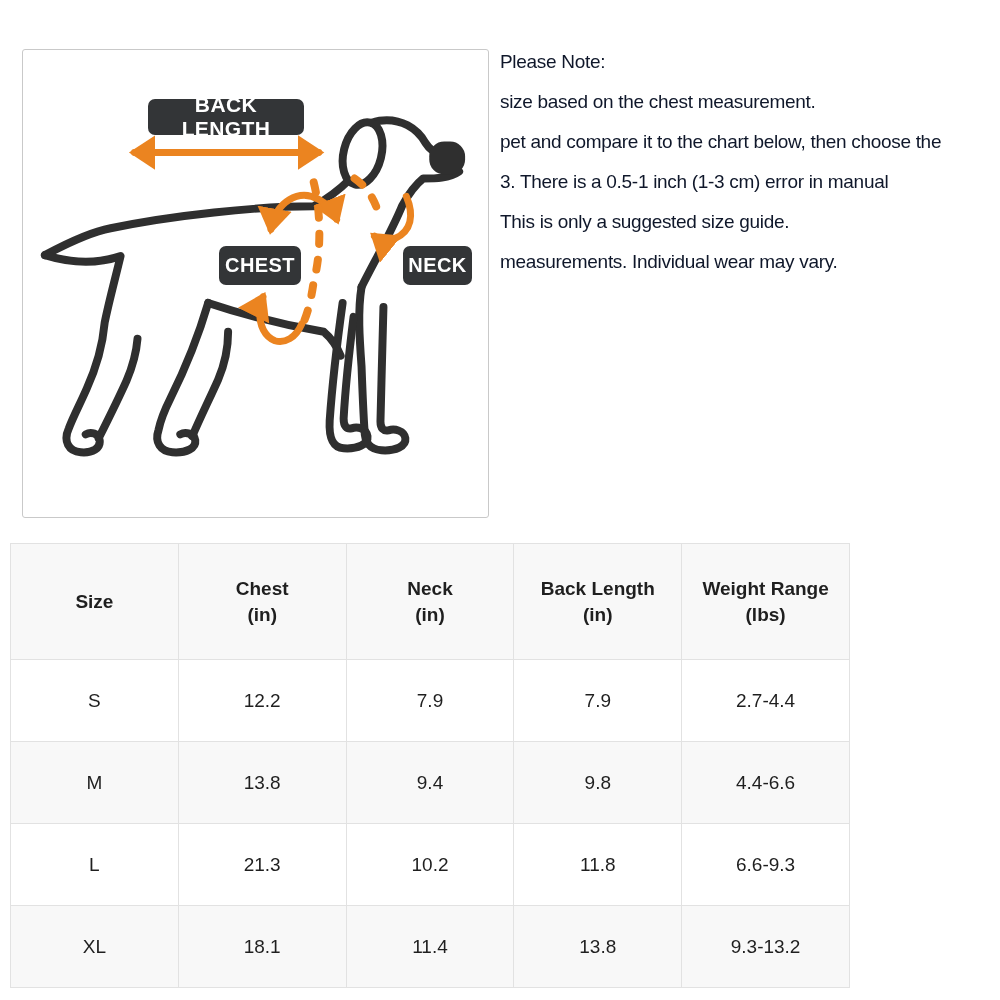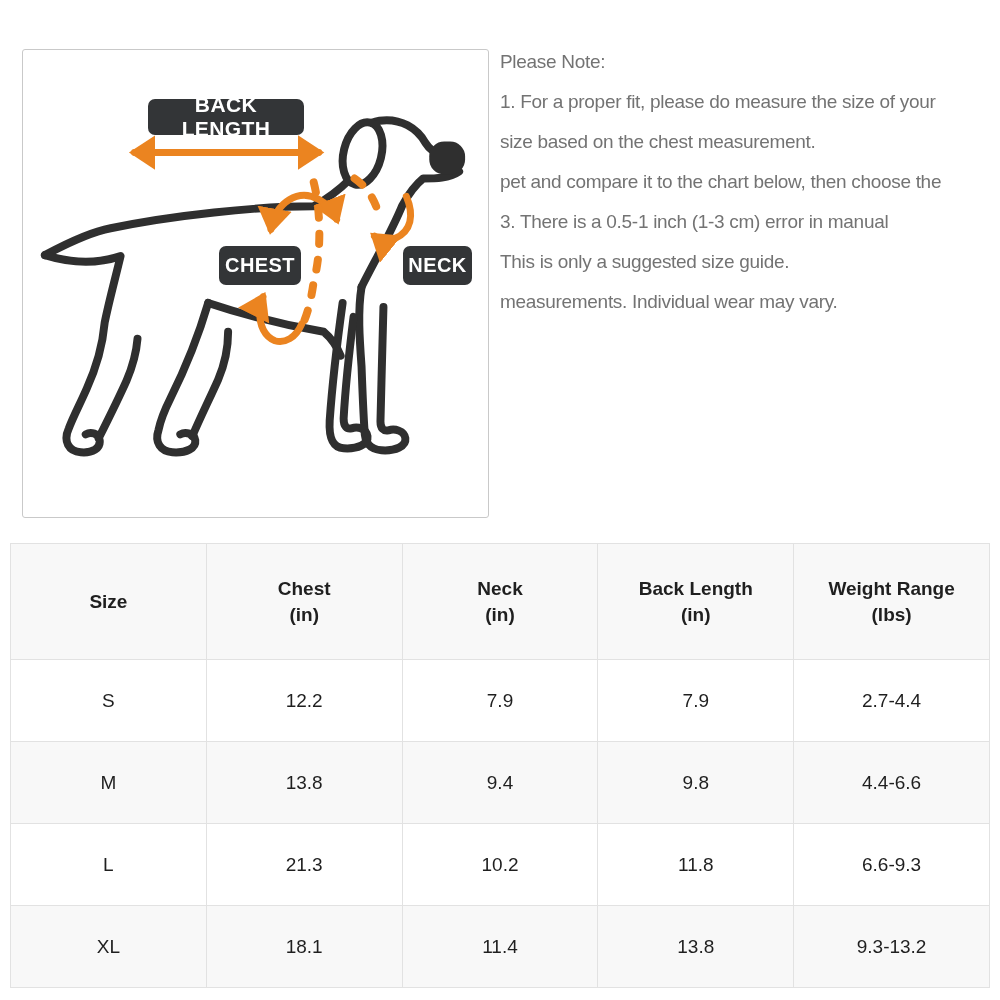--- a/index.html
+++ b/index.html
@@ -13,25 +13,25 @@
   .figure-box svg { position: absolute; left: 0; top: 0; width: 100%; height: 100%; }
   .diagram-label { position: absolute; background: #333537; color: #ffffff;
     font-weight: bold; text-align: center; border-radius: 7px;
     display: flex; align-items: center; justify-content: center;
     letter-spacing: 0.4px; }
   .lbl-backlength { left: 125px; top: 49px; width: 156px; height: 36px; font-size: 21px; }
   .lbl-chest      { left: 196px; top: 196px; width: 82px;  height: 39px; font-size: 20px; }
   .lbl-neck       { left: 380px; top: 196px; width: 69px;  height: 39px; font-size: 20px; }
 
   
-  .note { position: absolute; left: 500px; top: 42px; width: 496px; color: #737373; }
+  .note { position: absolute; left: 500px; top: 42px; width: 496px; color: #0f172a; }
   .note-line { font-size: 19px; line-height: 40px; white-space: nowrap; letter-spacing: -0.3px; }
 
   
-  .size-table { position: absolute; left: 10px; top: 543px; width: 980px;
+  .size-table { position: absolute; left: 10px; top: 543px; width: 840px;
     border-collapse: collapse; table-layout: fixed; padding-left: 13px; }
   .size-table th, .size-table td { border: 1px solid #e2e2e2; text-align: center;
     vertical-align: middle; color: #1f1f1f; }
   .size-table th { height: 116px; background: #f8f8f8; font-size: 19px; font-weight: bold;
     line-height: 26px; }
   .size-table td { height: 82px; font-size: 19px; font-weight: normal; background: #ffffff; }
   .size-table tbody tr:nth-child(even) td { background: #f8f8f8; }
 </style>
 </head>
 <body>
@@ -91,21 +91,20 @@
       </g>
     </svg>
 
     <div class="diagram-label lbl-backlength">BACK LENGTH</div>
     <div class="diagram-label lbl-chest">CHEST</div>
     <div class="diagram-label lbl-neck">NECK</div>
   </div>
 
   <div class="note">
       <div class="note-line">Please Note:</div>
-      <div class="note-line">1. For a proper fit, please do measure the size of your</div>
       <div class="note-line">size based on the chest measurement.</div>
       <div class="note-line">pet and compare it to the chart below, then choose the</div>
       <div class="note-line">3. There is a 0.5-1 inch (1-3 cm) error in manual</div>
       <div class="note-line">This is only a suggested size guide.</div>
       <div class="note-line">measurements. Individual wear may vary.</div>
     </div>
 
   <table class="size-table">
     <thead>
       <tr>

